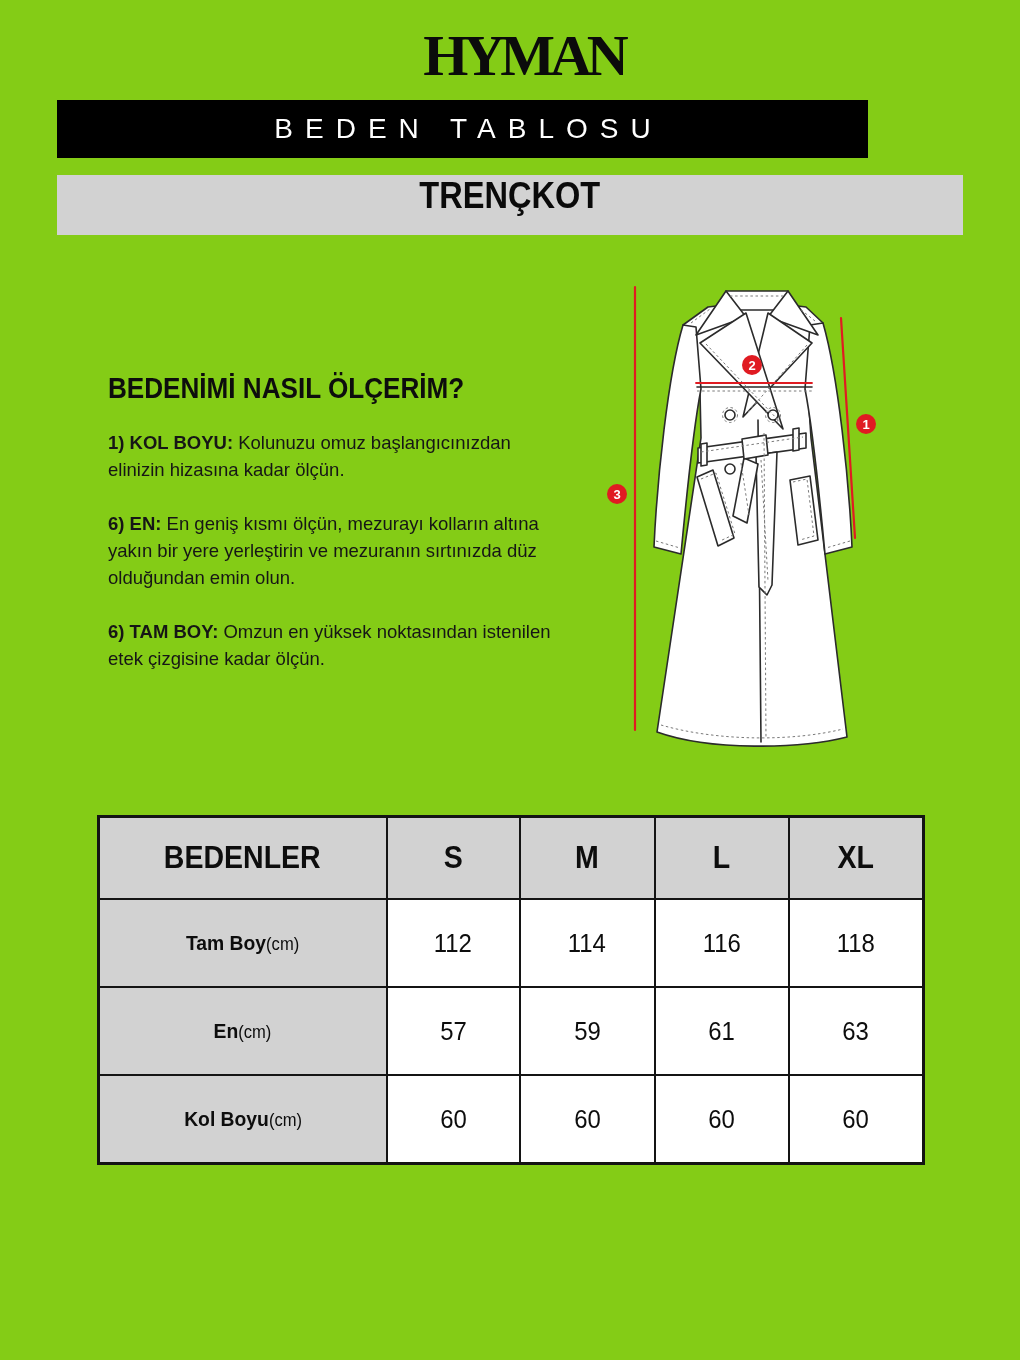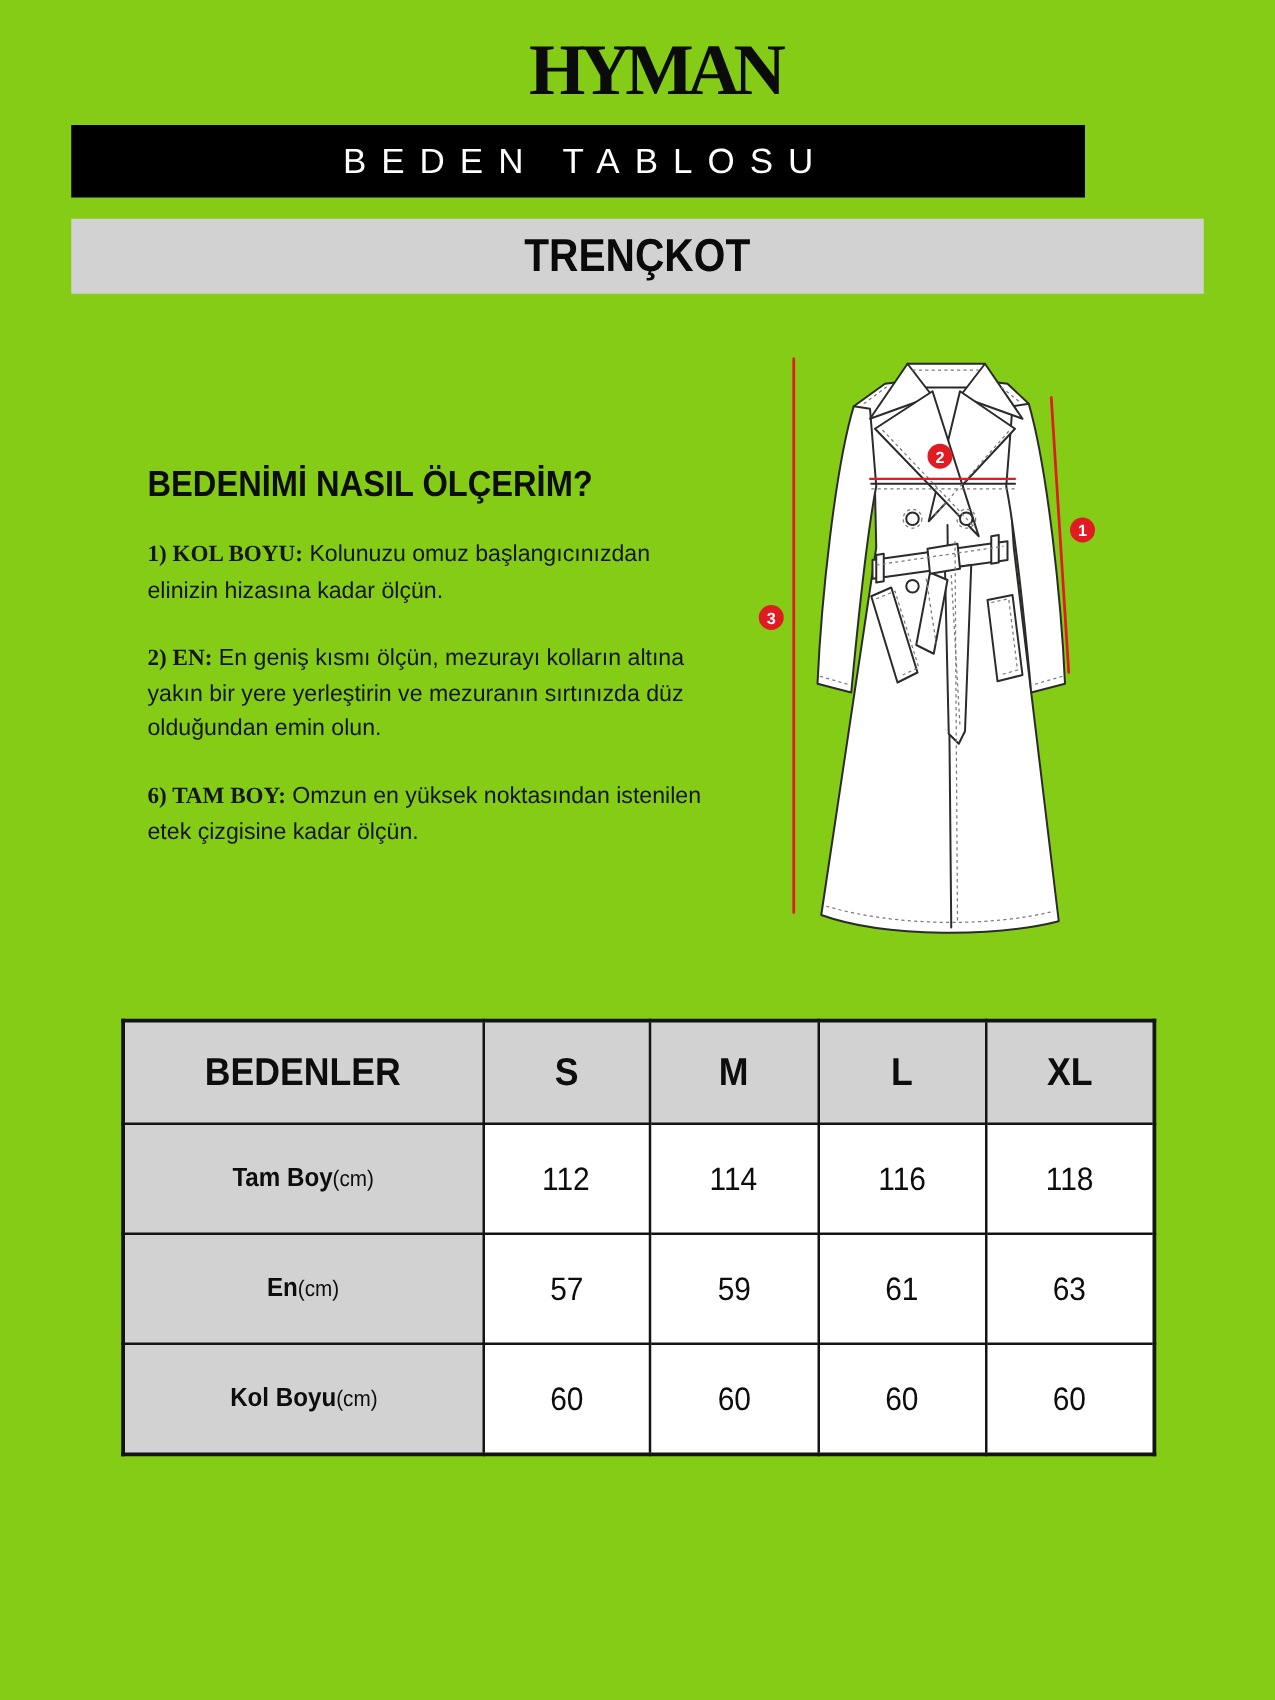--- a/index.html
+++ b/index.html
@@ -12,30 +12,30 @@
         letter-spacing:-5px;color:#0b0b0b;}
 
   
   .black-bar{position:absolute;left:57px;top:100px;width:811px;height:58px;background:#000;
              display:flex;align-items:center;justify-content:center;}
   .black-bar .bar-text{color:#fff;font-size:28px;font-weight:400;
                        letter-spacing:12px;text-indent:12px;white-space:nowrap;}
 
   
   .gray-bar{position:absolute;left:57px;top:175px;width:906px;height:60px;background:#d2d2d2;
-            display:flex;align-items:center;justify-content:center;}
+            display:flex;align-items:flex-start;justify-content:center;}
   .gray-bar .bar-text{font-size:37px;font-weight:700;color:#0a0a0a;
                       display:inline-block;transform:scaleX(0.88);letter-spacing:0px;}
 
   
-  .instructions{position:absolute;left:118px;top:372px;width:462px;}
+  .instructions{position:absolute;left:108px;top:372px;width:462px;}
   .instructions h2{margin:0 0 24px 0;font-size:29px;font-weight:700;
                    transform:scaleX(0.9);transform-origin:left center;white-space:nowrap;}
   .instructions p{margin:0 0 27px 0;font-size:18.5px;line-height:27px;color:#161616;}
-  .instructions .lead{font-weight:700;font-family:Liberation Serif, serif;}
+  .instructions .lead{font-weight:700;}
 
   
   .diagram{position:absolute;left:560px;top:265px;width:400px;height:560px;}
   .diagram svg{position:absolute;left:0;top:0;}
   .badge{position:absolute;width:20px;height:20px;border-radius:50%;background:#e01b22;
          color:#fff;font-size:13px;font-weight:700;display:flex;align-items:center;
          justify-content:center;line-height:1;}
   .badge-1{left:856px;top:414px;}
   .badge-2{left:742px;top:355px;}
   .badge-3{left:607px;top:484px;}
@@ -62,21 +62,21 @@
     <span class="bar-text">BEDEN TABLOSU</span>
   </div>
 
   <div class="gray-bar">
     <span class="bar-text">TRENÇKOT</span>
   </div>
 
   <div class="instructions">
     <h2>BEDENİMİ NASIL ÖLÇERİM?</h2>
     <p><span class="lead">1) KOL BOYU:</span><span> Kolunuzu omuz başlangıcınızdan elinizin hizasına kadar ölçün.</span></p>
-    <p><span class="lead">2) EN:</span><span> En geniş kısmı ölçün, mezurayı kolların altına yakın bir yere yerleştirin ve mezuranın sırtınızda düz olduğundan emin olun.</span></p>
+    <p><span class="lead">6) EN:</span><span> En geniş kısmı ölçün, mezurayı kolların altına yakın bir yere yerleştirin ve mezuranın sırtınızda düz olduğundan emin olun.</span></p>
     <p><span class="lead">6) TAM BOY:</span><span> Omzun en yüksek noktasından istenilen etek çizgisine kadar ölçün.</span></p>
   </div>
 
   <div class="diagram">
     <svg width="400" height="560" viewBox="0 0 400 560" xmlns="http://www.w3.org/2000/svg">
 
       <g stroke="#2b2b2b" stroke-width="1.6" fill="none" stroke-linejoin="round" stroke-linecap="round">
         <path fill="#ffffff" d="M123,60 L148,42 L197,36 L246,42 L263,58 L248,127 L251,173 L287,472 C240,484 150,486 97,467 L141,173 L140,127 Z"></path>
         <path fill="#ffffff" d="M123,60 C108,110 97,215 94,282 L121,289 C127,225 133,165 141,124 L136,62 Z"></path>
         <path fill="#ffffff" d="M263,58 C278,110 289,215 292,282 L265,289 C259,225 253,165 245,124 L250,60 Z"></path>

